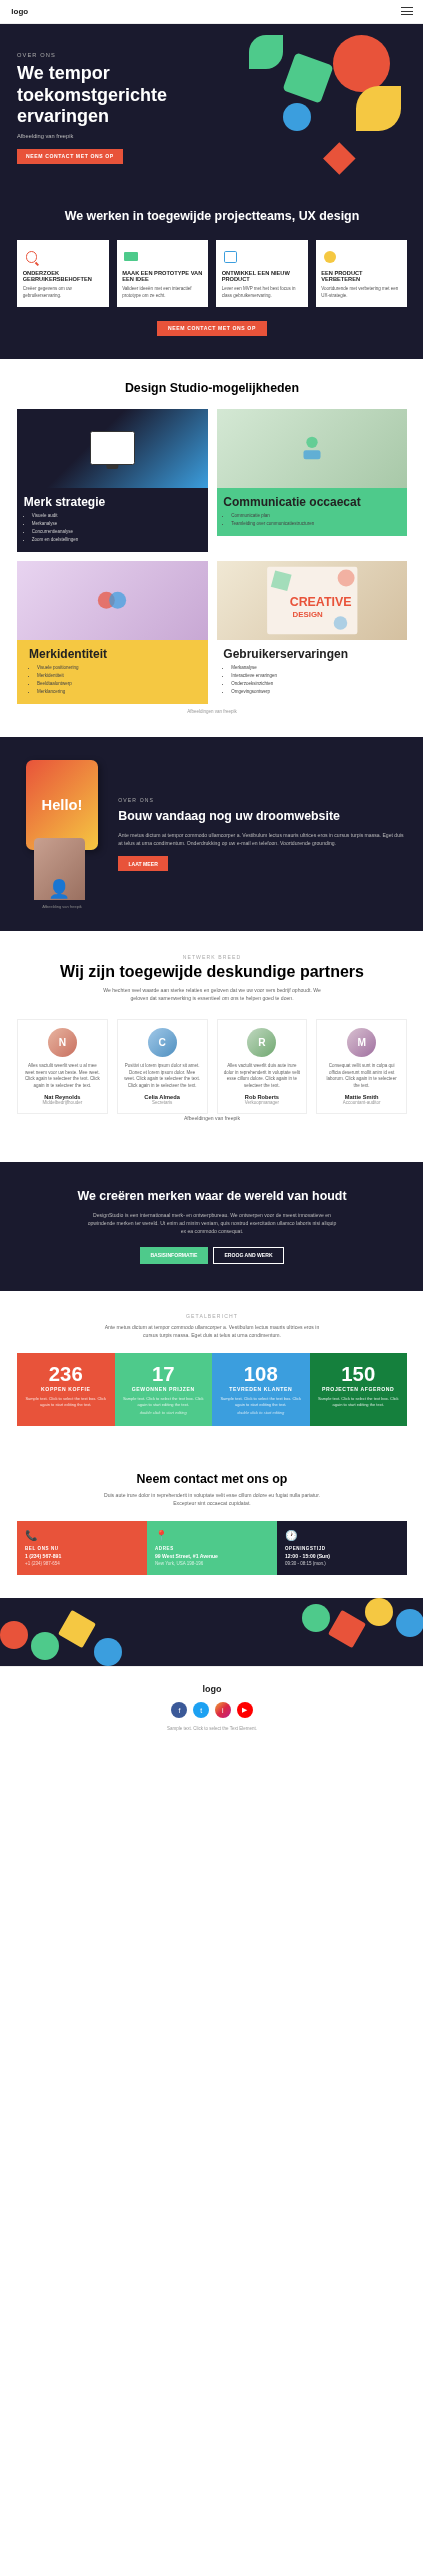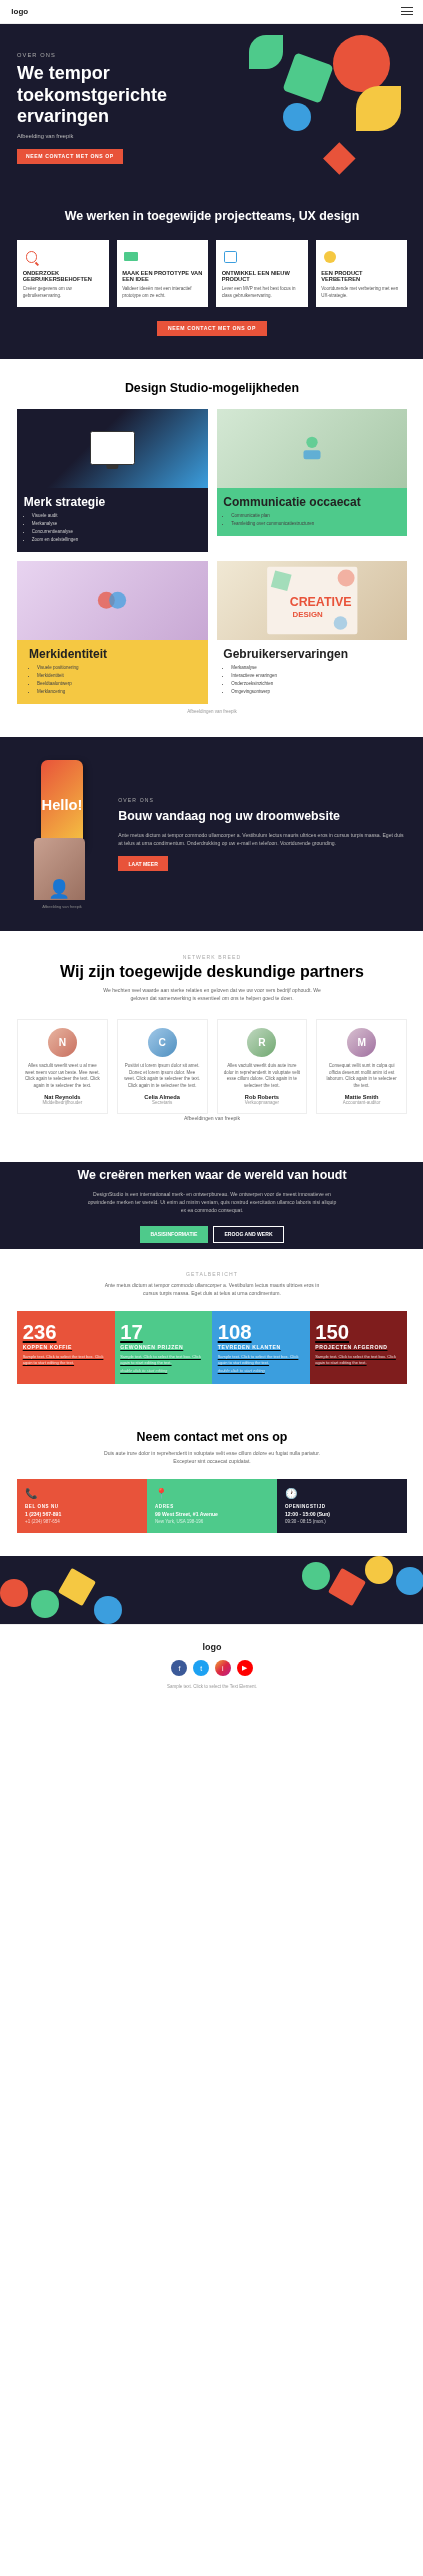--- a/index.html
+++ b/index.html
@@ -94,37 +94,37 @@
     .pa2 { background: linear-gradient(135deg, #a0c8e8, #5090c0); }
     .pa3 { background: linear-gradient(135deg, #c0d8c0, #70a870); }
     .pa4 { background: linear-gradient(135deg, #d8c0d0, #a070a0); }
     .partner-avatar span { color: #fff; font-size: 10.2px; font-weight: bold; }
     .partner-card p.partner-text { font-size: 4.5px; color: #666; line-height: 1.5; margin-bottom: 4.5px; }
     .partner-card .partner-name { font-size: 5.7px; font-weight: 800; color: #222; }
     .partner-card .partner-role { font-size: 4.5px; color: #999; }
     .attr2 { font-size: 4.5px; color: #999; text-align: center; margin-top: 8px; }
 
     
-    .section-brands { background: #1a1a2e; color: #fff; padding: 6px 17px; text-align: center; }
+    .section-brands { background: #1a1a2e; color: #fff; padding: 27px 17px; text-align: center; }
     .section-brands h2 { font-size: 12.4px; font-weight: 800; margin-bottom: 8px; }
     .section-brands p { font-size: 5.1px; color: #bbb; max-width: 249px; margin: 0 auto 11.3px; line-height: 1.6; }
     .brands-btns { display: flex; gap: 5.7px; justify-content: center; }
     .brands-btn-primary { background: #4eca8b; color: #fff; border: none; padding: 4.5px 10.2px; font-size: 5.1px; font-weight: bold; cursor: pointer; text-transform: uppercase; }
     .brands-btn-outline { background: transparent; color: #fff; border: 0.6px solid #fff; padding: 4.5px 10.2px; font-size: 5.1px; font-weight: bold; cursor: pointer; text-transform: uppercase; }
 
     
     .section-stats { padding: 22.6px 17px; background: #fff; }
     .section-stats-over { font-size: 5.1px; letter-spacing: 1.1px; color: #aaa; text-transform: uppercase; text-align: center; margin-bottom: 3.4px; }
     .section-stats > p { font-size: 5.1px; color: #666; text-align: center; max-width: 226px; margin: 0 auto 13.6px; line-height: 1.6; }
     .stats-row { display: grid; grid-template-columns: repeat(4, 1fr); gap: 0; }
-    .stat-item { text-align: left; padding: 11.3px 5.7px; text-decoration: underline; }
+    .stat-item { text-align: center; padding: 11.3px 5.7px; }
     .stat-item.red { background: #e8533a; }
     .stat-item.green { background: #4eca8b; }
     .stat-item.blue { background: #3b9ede; }
-    .stat-item.dark { background: #7f1d1d; }
+    .stat-item.dark { background: #15803d; }
     .stat-number { font-size: 20.3px; font-weight: 900; color: #fff; line-height: 1; }
     .stat-label { font-size: 5.1px; font-weight: 700; color: #fff; text-transform: uppercase; letter-spacing: 0.6px; margin-top: 2.3px; }
     .stat-desc { font-size: 4px; color: rgba(255,255,255,0.8); margin-top: 3.4px; line-height: 1.5; }
     .stat-editable { font-size: 4px; color: rgba(255,255,255,0.7); margin-top: 2.3px; font-style: italic; }
 
     
     .section-contact { background: #fff; padding: 22.6px 17px; }
     .section-contact h2 { font-size: 12.4px; font-weight: 800; text-align: center; margin-bottom: 5.7px; }
     .section-contact > p { font-size: 5.1px; color: #666; text-align: center; max-width: 226px; margin: 0 auto 13.6px; line-height: 1.6; }
     .contact-row { display: grid; grid-template-columns: repeat(3, 1fr); gap: 0; }
@@ -185,21 +185,21 @@
     .screen-mock { 
       width: 45px; height: 34px; background: #fff; border-radius: 2.3px; 
       border: 1.1px solid #333; position: relative;
     }
     .screen-mock::after {
       content: ''; position: absolute; bottom: -4.5px; left: 50%; transform: translateX(-50%);
       width: 11.3px; height: 4.5px; background: #333; border-radius: 0 0 2.3px 2.3px;
     }
 
     .hello-phone {
-      width: 42px; height: 90px; background: linear-gradient(135deg, #e8533a, #f5c842);
+      width: 72px; height: 90px; background: linear-gradient(135deg, #e8533a, #f5c842);
       border-radius: 6.8px; display: flex; align-items: center; justify-content: center;
       font-size: 14.7px; font-weight: bold; color: #fff; margin: 0 auto;
       box-shadow: 2.3px 2.3px 6.8px rgba(0,0,0,0.3);
     }
 
     .creative-img {
       background: #fff; position: relative; overflow: hidden;
     }
   </style>
 </head>

